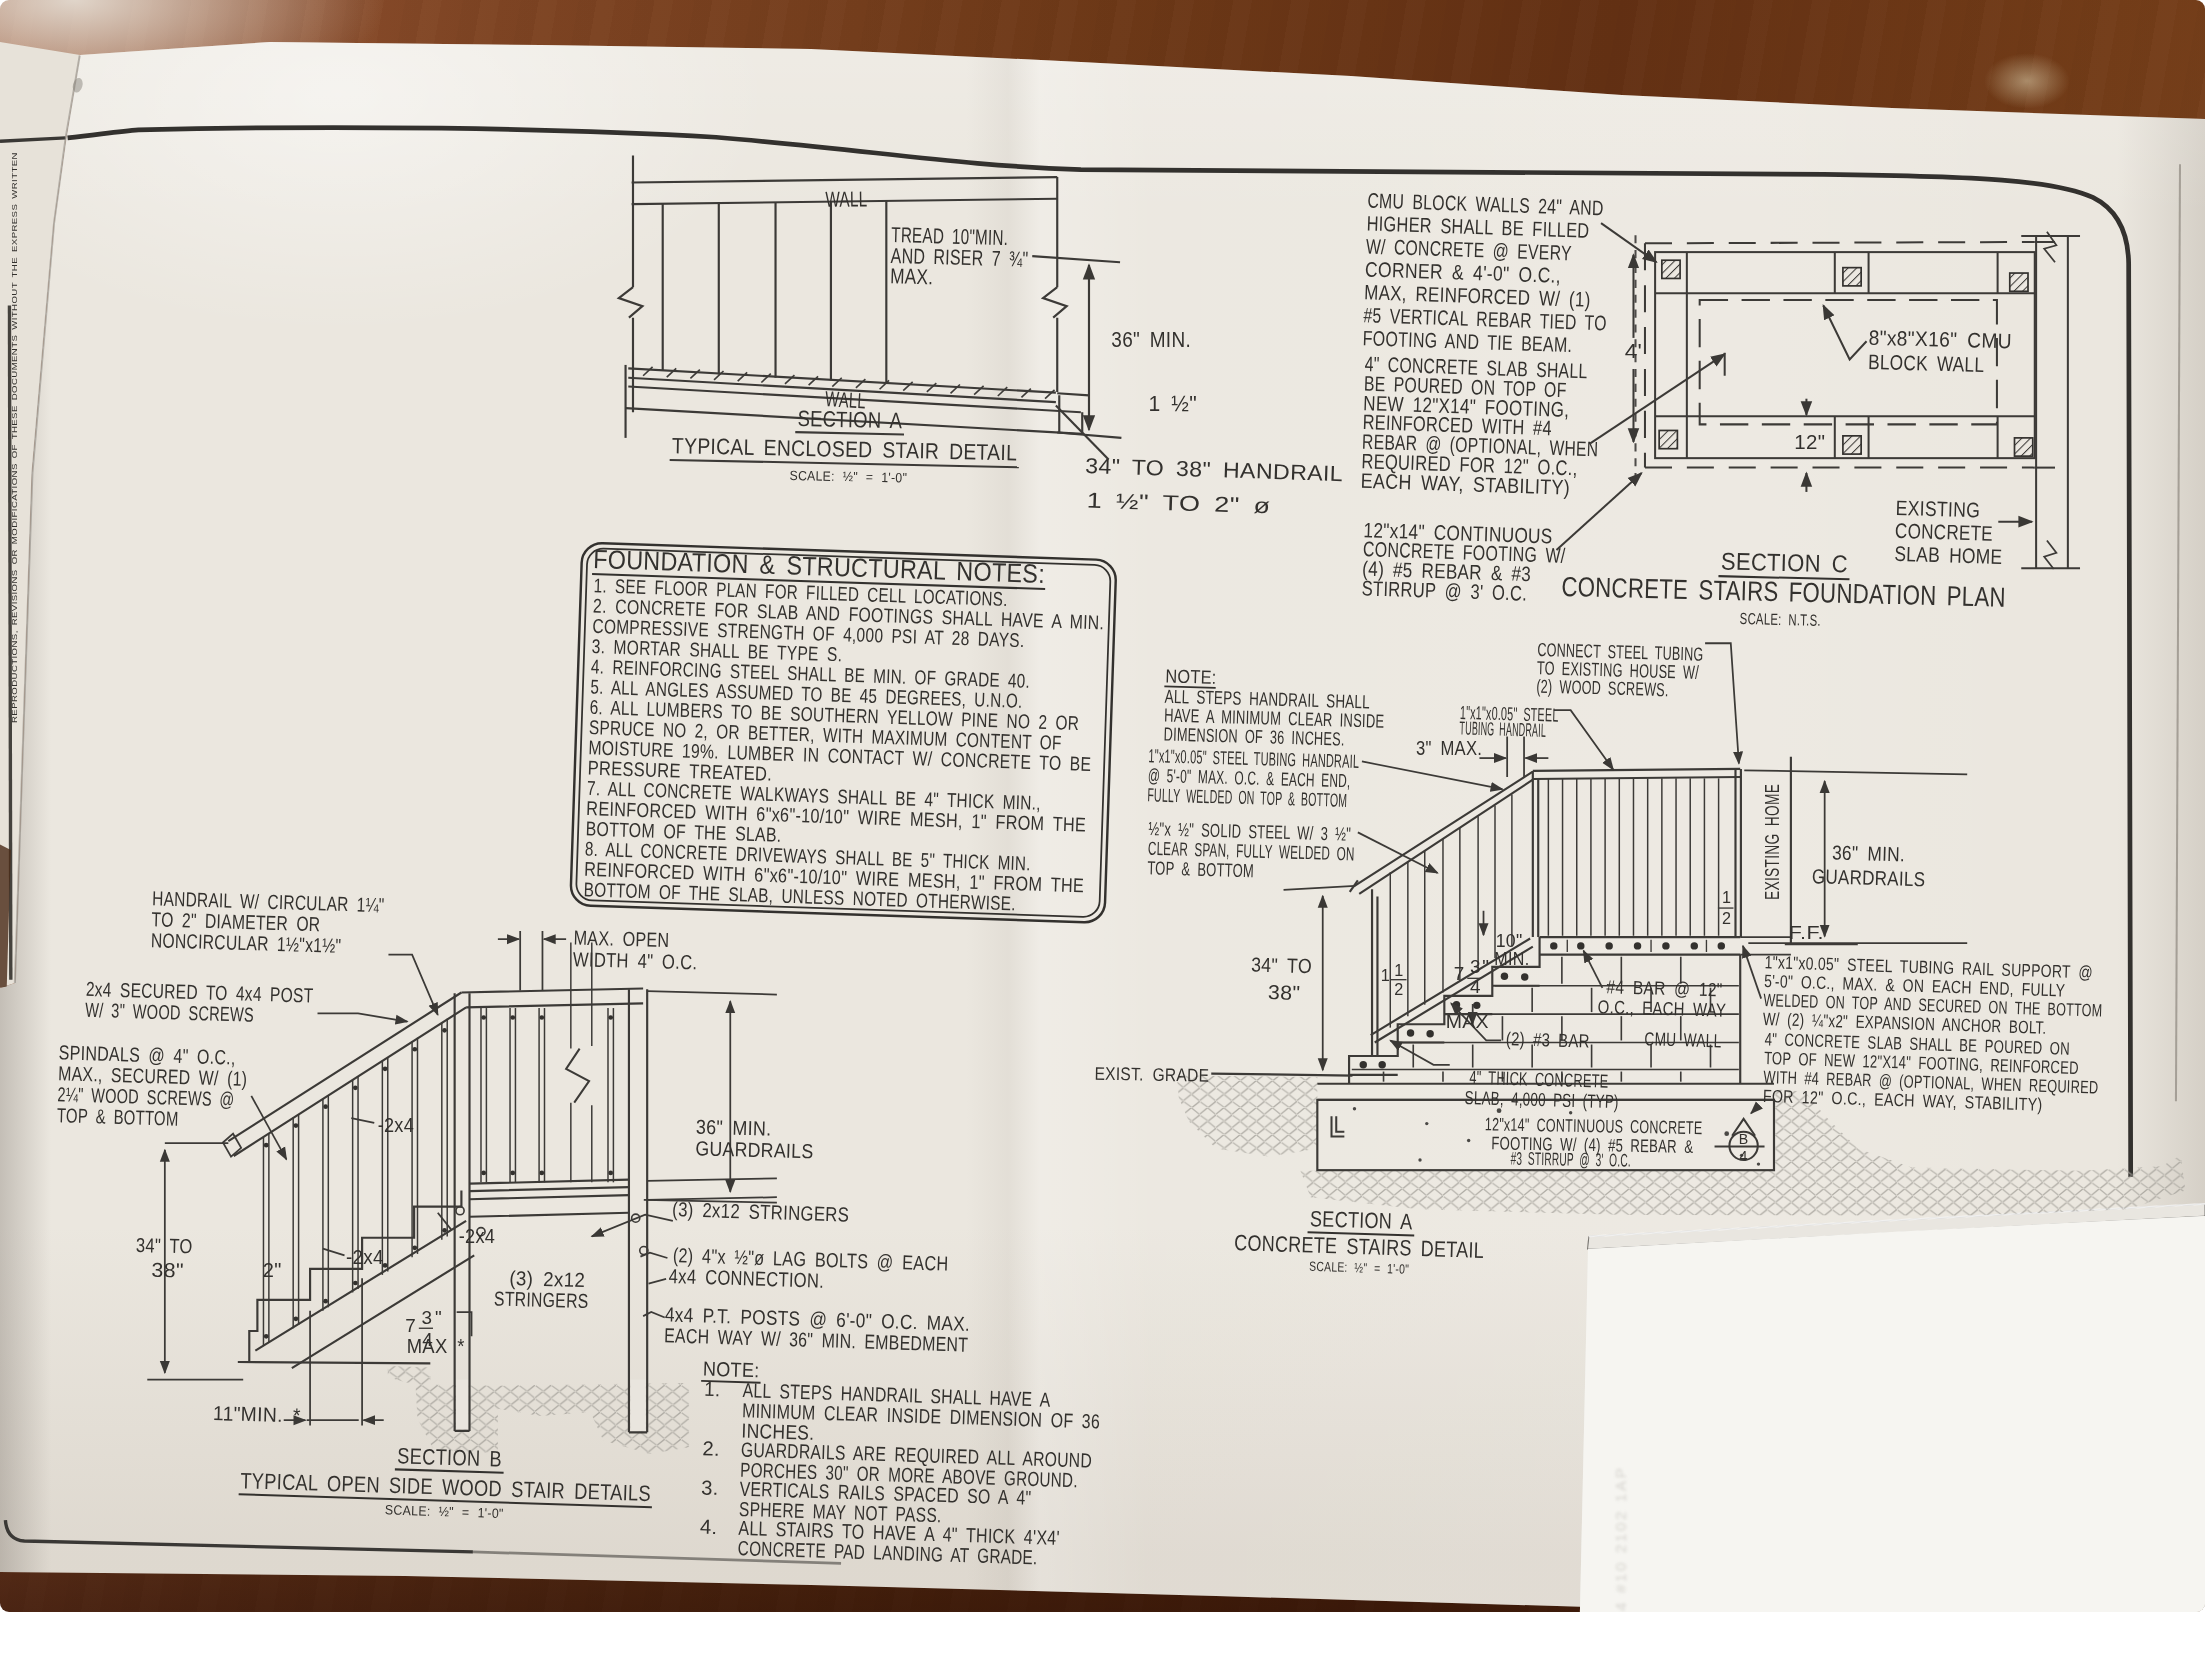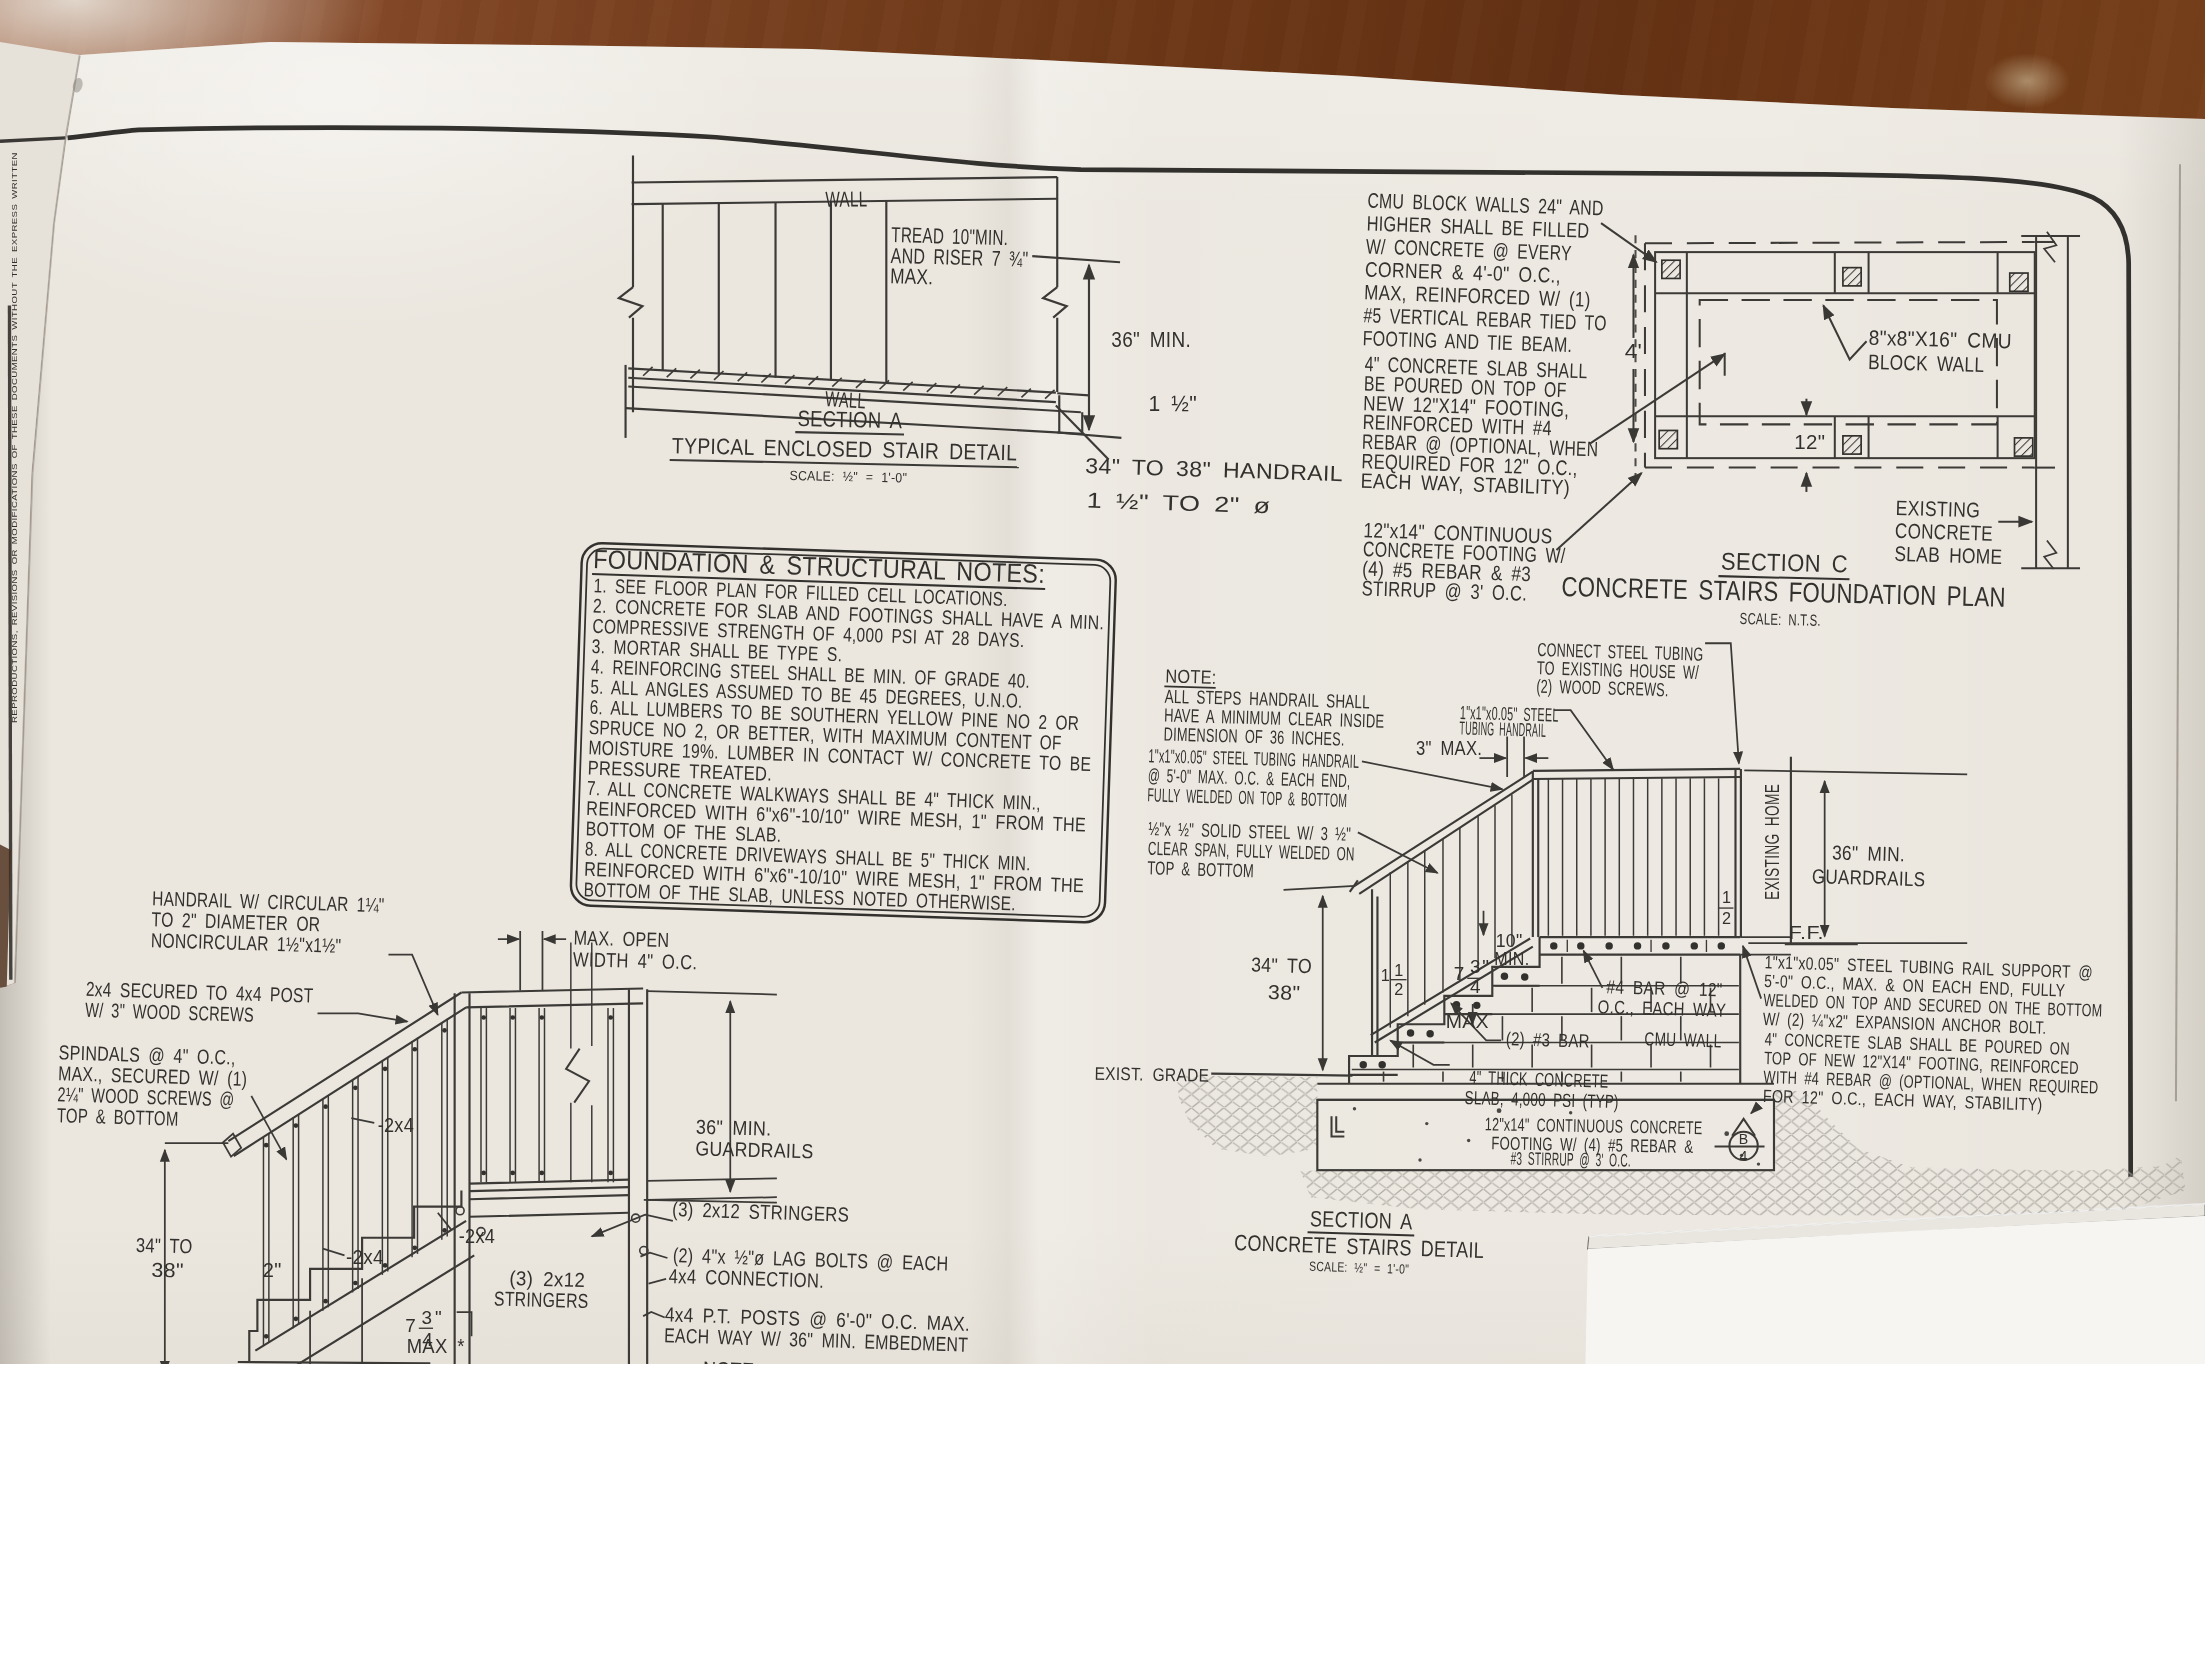--- a/index.html
+++ b/index.html
@@ -1,22 +1,22 @@
 <!DOCTYPE html>
 <html style="font-size:10.8px"><head><meta charset="utf-8">
 <style>
 html,body{margin:0;padding:0;}
-#c{position:relative;width:2205px;height:1364px;overflow:hidden;font-family:"Liberation Sans",sans-serif;
+#c{position:relative;width:2205px;height:1612px;overflow:hidden;font-family:"Liberation Sans",sans-serif;
 background-image:
  radial-gradient(ellipse 432px 182px at 74px 0px, rgba(228,220,210,.95), rgba(228,220,210,0) 72%),
  radial-gradient(ellipse 57px 37px at 2027px 81px, rgba(210,194,160,.6), rgba(210,194,160,0) 75%),
  linear-gradient(180deg, rgba(0,0,0,0) 80%, rgba(30,8,0,.35) 92%, rgba(25,5,0,.55) 100%),
  repeating-linear-gradient(100deg, rgba(0,0,0,.022) 0 17.6px, rgba(255,255,255,.014) 17.6px 36px, rgba(0,0,0,.008) 36px 57px),
  linear-gradient(100deg, #995736 0%, #7e4423 20%, #6d3817 45%, #633013 65%, #733c18 85%, #7c431f 100%);
-background-color:#6e3417;}
+background-color:#6e3417;border-radius:9px;}
 #c:before{content:"";position:absolute;left:0;top:1486px;width:608px;height:168px;background:radial-gradient(ellipse 608px 176px at 0px 1654px, rgba(20,4,0,.55), rgba(20,4,0,0) 75%);z-index:0;}
 #strip{position:absolute;left:0;top:0;width:2205px;height:1654px;
 clip-path:polygon(0px 42px,80px 55px,66px 139px,54px 223px,32px 473px,23px 743px,15px 983px,0px 988px);
 background:linear-gradient(90deg,#e7e2d9 55%,#d8d3c9 92%,#cfcabf 100%);}
 #paper{position:absolute;left:0;top:0;width:2205px;height:1654px;
 clip-path:polygon(80px 55px,270px 42px,541px 45px,811px 49px,1081px 62px,1351px 76px,1622px 95px,1892px 108px,2205px 119px,2205px 1618px,1622px 1608px,1216px 1596px,811px 1585px,405px 1576px,0px 1572px,0px 988px,15px 983px,23px 743px,32px 473px,54px 223px,66px 139px);
 background-image:
  linear-gradient(90deg, rgba(105,96,88,.30) 0px, rgba(105,96,88,0) 51px),
  radial-gradient(ellipse 642px 351px at 338px 95px, rgba(255,255,255,.45), rgba(255,255,255,0) 68%),
  linear-gradient(90deg, rgba(0,0,0,0) 966px, rgba(118,108,98,.07) 1008px, rgba(255,255,255,.22) 1040px, rgba(255,255,255,.06) 1149px, rgba(255,255,255,.10) 1757px, rgba(255,255,255,0) 2027px),

